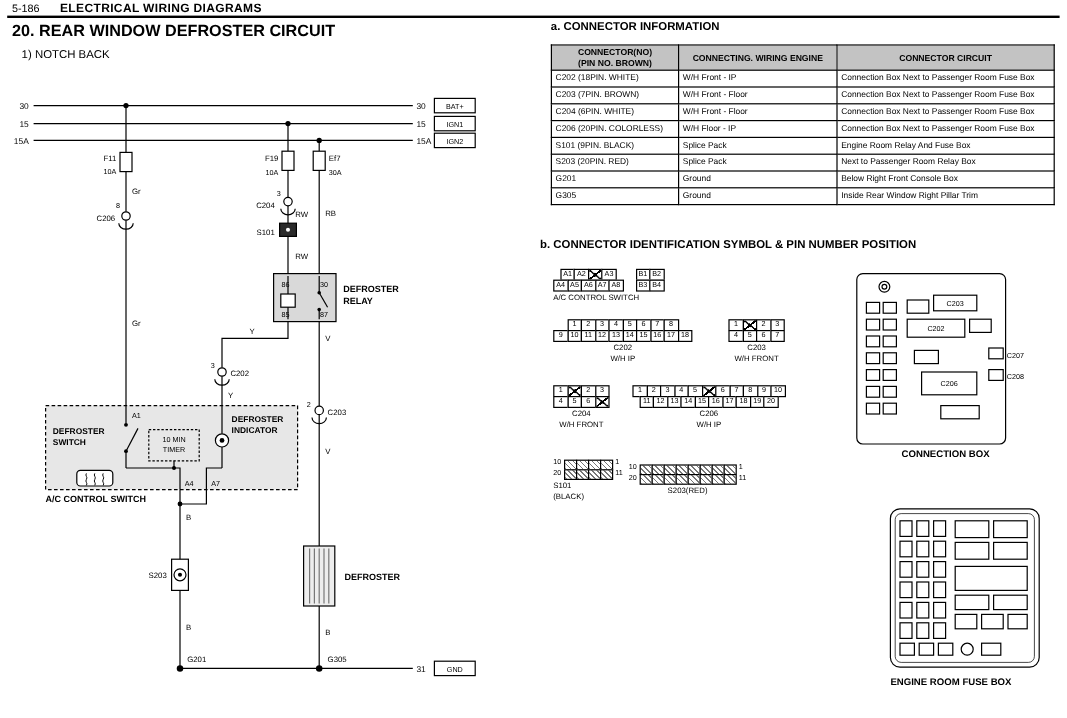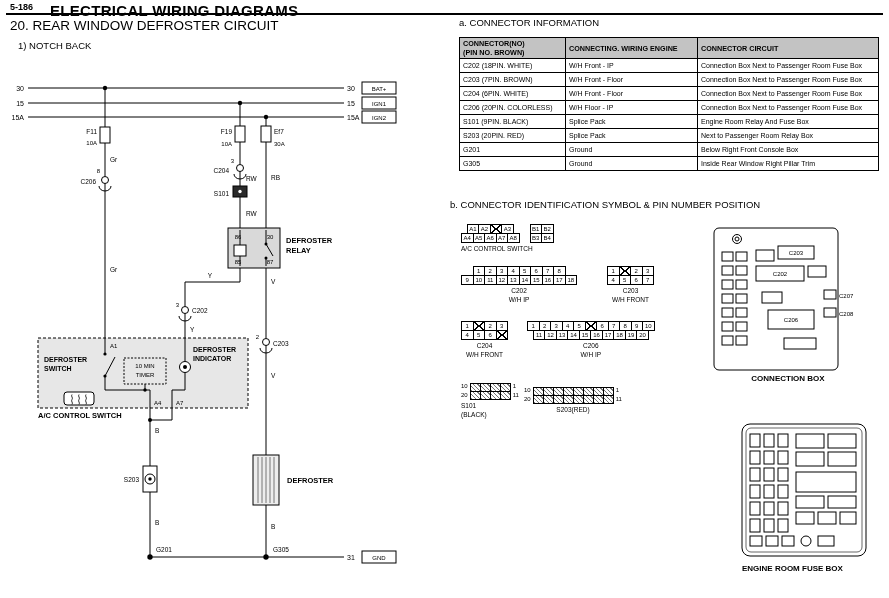--- a/index.html
+++ b/index.html
@@ -1,28 +1,28 @@
 <!DOCTYPE html>
 <html><head>
 <meta charset="utf-8">
 <style>
   *{margin:0;padding:0;box-sizing:border-box}
   html,body{width:889px;height:598px}
   body{background:#fff;color:#000;font-family:"Liberation Sans",sans-serif;position:relative;overflow:hidden}
   .abs{position:absolute}
-  .hdr-code{left:10px;top:2px;font-size:9px;font-weight:bold}
-  .hdr-title{left:50px;top:2px;font-size:15px;font-weight:bold;letter-spacing:.3px}
+  .hdr-code{left:10px;top:2px;font-size:9px;font-weight:normal}
+  .hdr-title{left:50px;top:2px;font-size:10px;font-weight:bold;letter-spacing:.3px}
   .hdr-rule{left:6px;top:13px;width:877px;height:2px;background:#000}
-  .doc-title{left:10px;top:18px;font-size:13.5px;font-weight:normal}
+  .doc-title{left:10px;top:18px;font-size:13.5px;font-weight:bold}
   .doc-subtitle{left:18px;top:40px;font-size:9.5px;font-weight:normal}
-  .sec-heading{font-size:9.5px;font-weight:normal}
+  .sec-heading{font-size:9.5px;font-weight:bold}
   
   .ci-table{border-collapse:collapse;table-layout:fixed;width:419px;background:#fff}
   .ci-table th,.ci-table td{border:1px solid #000;font-size:7px;padding:1px 3px;white-space:nowrap;overflow:hidden;text-align:left;height:14px}
-  .ci-table th{background:#c3c3c3;font-size:7.2px;font-weight:bold;height:21px;line-height:1.25}
+  .ci-table th{background:#c3c3c3;font-size:7.2px;font-weight:bold;text-align:center;height:21px;line-height:1.25}
   
   .pgblock{display:inline-flex;flex-direction:column;align-items:center}
   .pgblock.left{align-items:flex-start}
   .pg-rows{display:inline-flex;flex-direction:column;align-items:center}
   .pg-row{display:flex}
   .pg-row+.pg-row{margin-top:-1px}
   .pg-cell{width:12.5px;height:10px;border:1px solid #000;margin-left:-1px;font-size:6px;line-height:8.5px;text-align:center;background:#fff;flex:none}
   .pg-cell:first-child{margin-left:0}
   .pg-cell.x{background-image:linear-gradient(to top right,transparent 44%,#000 44%,#000 56%,transparent 56%),linear-gradient(to bottom right,transparent 44%,#000 44%,#000 56%,transparent 56%)}
   .pg-cell.hatch{background-image:repeating-linear-gradient(45deg,#777 0,#777 1px,#fff 1px,#fff 3px)}

